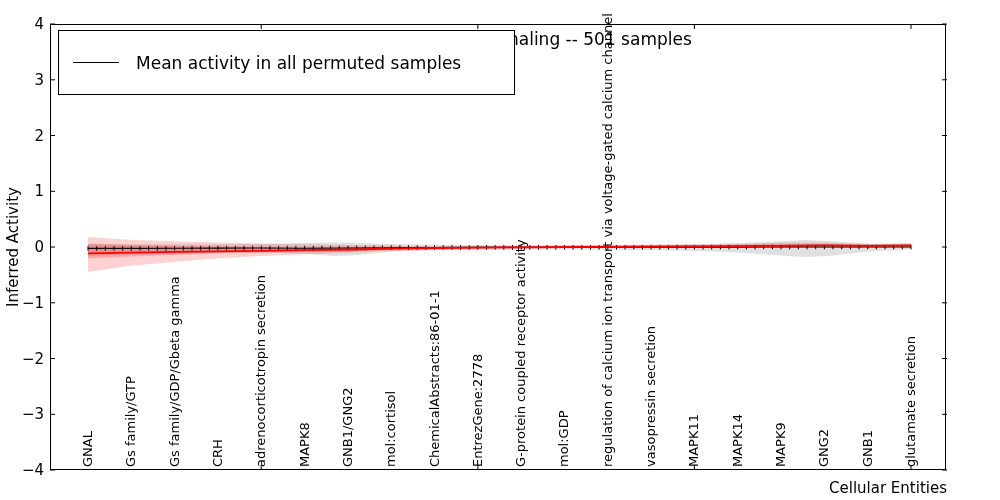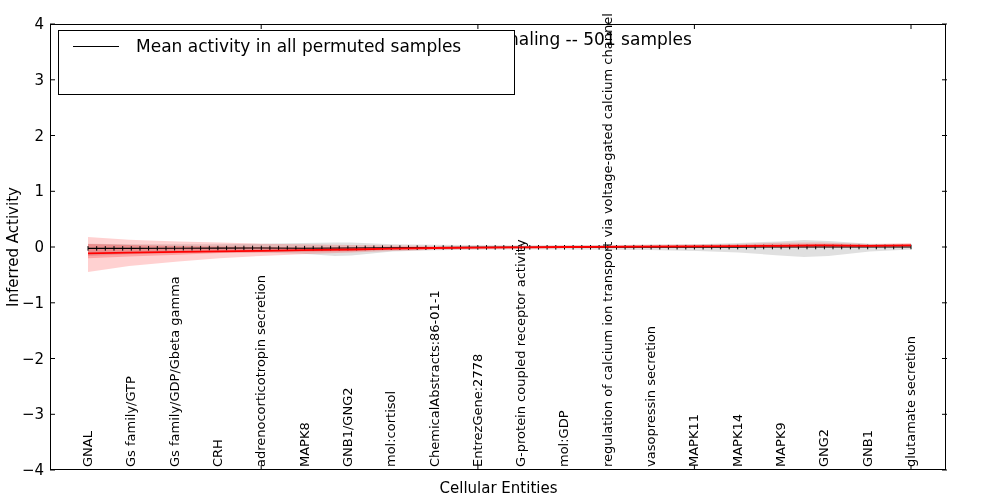--- a/index.html
+++ b/index.html
@@ -6,24 +6,24 @@
   #figure{
     position:relative;width:1000px;height:500px;overflow:hidden;
     background:#ffffff;font-family:"DejaVu Sans","Liberation Sans",sans-serif;color:#000;
   }
   #plot-box{position:absolute;left:50px;top:24px;width:896px;height:446px;border:1.2px solid #000;box-sizing:border-box;}
   #chart-svg{position:absolute;left:0;top:0;}
   #chart-title{position:absolute;left:50px;top:2px;width:897px;text-align:center;font-size:17px;white-space:nowrap;margin-top:27px;}
   .ytick{position:absolute;left:8px;width:36px;text-align:right;font-size:15px;line-height:18px;}
   .xlabel{position:absolute;font-size:13px;line-height:14px;white-space:nowrap;transform:rotate(-90deg);transform-origin:0 100%;}
   #ylabel{position:absolute;left:13px;top:247px;transform:translate(-50%,-50%) rotate(-90deg);font-size:15px;white-space:nowrap;}
-  #xlabel{position:absolute;left:50px;top:479px;width:897px;text-align:center;font-size:15px;}
+  #xlabel{position:absolute;left:50px;top:479px;width:897px;text-align:right;font-size:15px;}
   #legend{
     position:absolute;left:58px;top:30px;width:457px;height:65px;background:#fff;
-    border:1.5px solid #000;box-sizing:border-box;display:flex;flex-direction:column;justify-content:flex-start;
+    border:1.5px solid #000;box-sizing:border-box;display:flex;flex-direction:column;justify-content:center;
   }
   .legend-entry{display:flex;align-items:center;height:30px;}
   .legend-line{width:46px;height:0;border-top:1.6px solid #000;margin-left:14px;margin-right:17px;flex:none;}
   .legend-text{font-size:17px;white-space:nowrap;}
 </style>
 </head>
 <body>
 
 <div id="figure">
   <div id="plot-box"></div>

